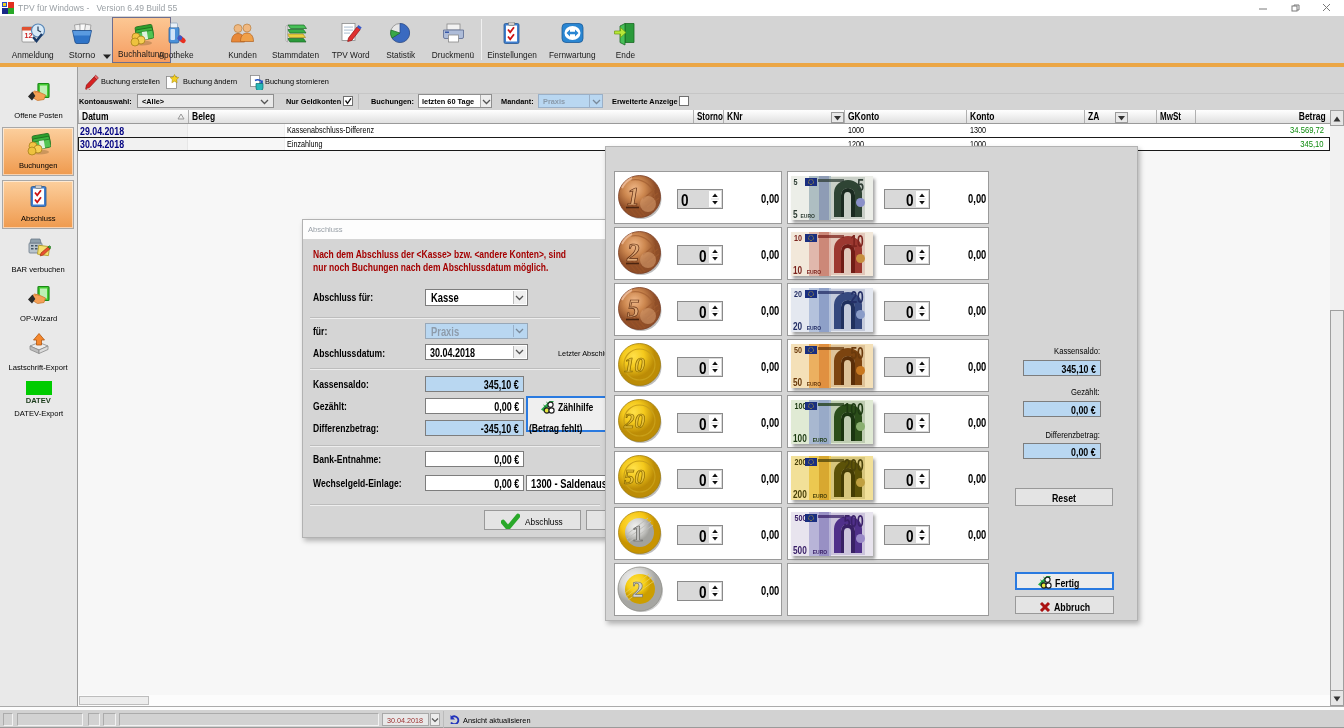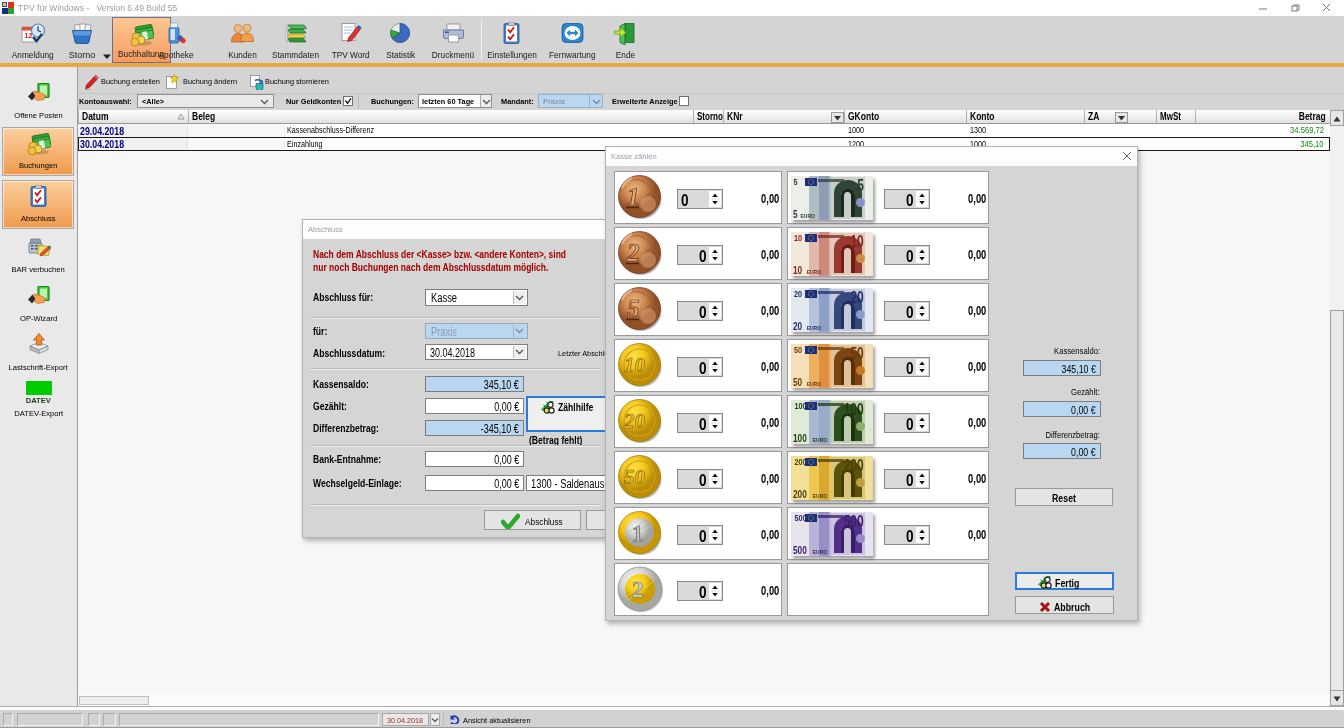--- a/index.html
+++ b/index.html
@@ -31,21 +31,21 @@
 #vscroll { position:absolute; left:1252px; top:43px; width:14px; height:596px; background:#f1f1f1; }
 .sbarrow { position:absolute; left:0; width:14px; height:16px; background:#e6e6e6; border:1px solid #9f9f9f; }
 #vthumb { position:absolute; left:0; top:200px; width:14px; height:387px; background:#e9e9e9; border:1px solid #9f9f9f; }
 #hscroll { position:absolute; left:0; top:628px; width:1252px; height:11px; background:#fcfcfc; }
 #hthumb { position:absolute; left:1px; top:1px; width:70px; height:9px; background:#ededed; border:1px solid #bdbdbd; }
 #statusbar { position:absolute; left:0; top:706px; width:1344px; height:22px; background:#d2d2d2; border-top:1px solid #aaaaaa; border-bottom:1px solid #9a9a9a; }
 .panel { position:absolute; top:6px; height:13px; border:1px solid #ababab; border-bottom-color:#f2f2f2; border-right-color:#f2f2f2; }
 .dialog { position:absolute; background:#d5d5d5; border:1px solid #b2b2b2; box-shadow:2px 3px 5px rgba(0,0,0,0.28); }
 .dtitle { position:absolute; left:0; top:0; right:0; height:19px; background:#fdfdfd; color:#9aa1a8; font-size:8px; padding:5px 0 0 5px; }
 .dlabel { position:absolute; font-weight:bold; font-size:11px; white-space:nowrap; }
-.field { position:absolute; border:1px solid #7d7d7d; background:#fff; font-weight:normal; font-size:12px; text-align:right; white-space:nowrap; }
+.field { position:absolute; border:1px solid #7d7d7d; background:#fff; font-weight:bold; font-size:12px; text-align:right; white-space:nowrap; }
 .bluef { background:#b9d7f1; }
 .sep { position:absolute; height:2px; border-top:1px solid #bdbdbd; border-bottom:1px solid #eeeeee; }
 .btn { position:absolute; background:#e4e4e4; border:1px solid #999999; text-align:center; font-weight:bold; font-size:11px; }
 .wbox { position:absolute; background:#fff; border:1px solid #9a9a9a; }
 .spin { position:absolute; width:46px; height:20px; border:1px solid #8a8a8a; background:#d9d9d9; }
 .spin .num { position:absolute; left:3px; top:1px; right:16px; text-align:right; font-weight:bold; font-size:17px; }
 .spin.l .num { text-align:left; }
 .spin .ud { position:absolute; right:1px; top:1px; width:12px; height:16px; background:#ffffff; }
 .amt { position:absolute; font-weight:bold; font-size:12.5px; white-space:nowrap; text-align:right; }
 .gbox { position:absolute; border:1px solid #a9a9a9; }
@@ -458,21 +458,21 @@
 <circle cx="9.5" cy="3.8" r="2.6" fill="#ffffff" stroke="#222" stroke-width="1.2"></circle>
 <circle cx="5.8" cy="9.5" r="2.6" fill="#e8e840" stroke="#222" stroke-width="1.2"></circle>
 <circle cx="10.5" cy="9.5" r="2.6" fill="#ffffff" stroke="#222" stroke-width="1.2"></circle>
         </svg>
         <span class="t" style="transform:scaleX(0.78);position:absolute;left:30px;top:3px">Zählhilfe</span>
       </div>
       <div class="dlabel" style="left:10px;top:202px"><span class="t" style="transform:scaleX(0.78);">Differenzbetrag:</span></div>
       <div class="field bluef" style="left:122px;top:200px;width:99px;height:16px">
         <span class="tr" style="transform:scaleX(0.75);position:absolute;right:4px;top:1px">-345,10 €</span>
       </div>
-      <div class="dlabel" style="left:226px;top:214px"><span class="t" style="transform:scaleX(0.78);">(Betrag fehlt)</span></div>
+      <div class="dlabel" style="left:226px;top:202px"><span class="t" style="transform:scaleX(0.78);">(Betrag fehlt)</span></div>
       <div class="sep" style="left:7px;top:225px;width:290px"></div>
       <div class="dlabel" style="left:10px;top:233px"><span class="t" style="transform:scaleX(0.78);">Bank-Entnahme:</span></div>
       <div class="field" style="left:122px;top:231px;width:99px;height:16px">
         <span class="tr" style="transform:scaleX(0.75);position:absolute;right:4px;top:1px">0,00 €</span>
       </div>
       <div class="dlabel" style="left:10px;top:257px"><span class="t" style="transform:scaleX(0.78);">Wechselgeld-Einlage:</span></div>
       <div class="field" style="left:122px;top:255px;width:99px;height:16px">
         <span class="tr" style="transform:scaleX(0.75);position:absolute;right:4px;top:1px">0,00 €</span>
       </div>
       <div class="field" style="left:223px;top:255px;width:110px;height:16px;text-align:left">
@@ -481,23 +481,20 @@
       <div class="sep" style="left:7px;top:284px;width:290px"></div>
       <div class="btn" style="left:181px;top:290px;width:97px;height:20px;font-weight:normal;font-size:9px">
         <svg class="abs" style="left:16px;top:2px" width="19" height="16" viewBox="0 0 19 16">
           <path d="M2 9 l5 6 l10 -12" stroke="#2aa82a" stroke-width="4.5" fill="none" stroke-linecap="round"></path>
         </svg>
         <span class="t" style="transform:scaleX(0.92);position:absolute;left:40px;top:6px">Abschluss</span>
       </div>
       <div class="btn" style="left:283px;top:290px;width:30px;height:20px"></div>
     </div>
 <div class="dialog" id="dlg2" style="left:605px;top:146px;width:533px;height:475px">
-      <div class="dtitle"><span class="t" style="transform:scaleX(0.95);">Kasse zählen</span><svg class="abs" style="left:516px;top:4px" width="10" height="10" viewBox="0 0 10 10">
-          <path d="M1 1 l8 8 M9 1 l-8 8" stroke="#666"></path>
-        </svg></div>
       <div class="wbox" style="left:8px;top:24px;width:168px;height:53px"></div>
       <svg class="abs" style="left:11px;top:27px" width="50" height="48" viewBox="0 0 50 48">
         <defs>
           <radialGradient id="ccu1" cx="38%" cy="32%">
             <stop offset="0%" stop-color="#f0b888"></stop>
             <stop offset="50%" stop-color="#cd8850"></stop>
             <stop offset="100%" stop-color="#8f4e28"></stop>
           </radialGradient>
           <clipPath id="ccu1c">
             <circle cx="22.5" cy="22.5" r="21"></circle>

